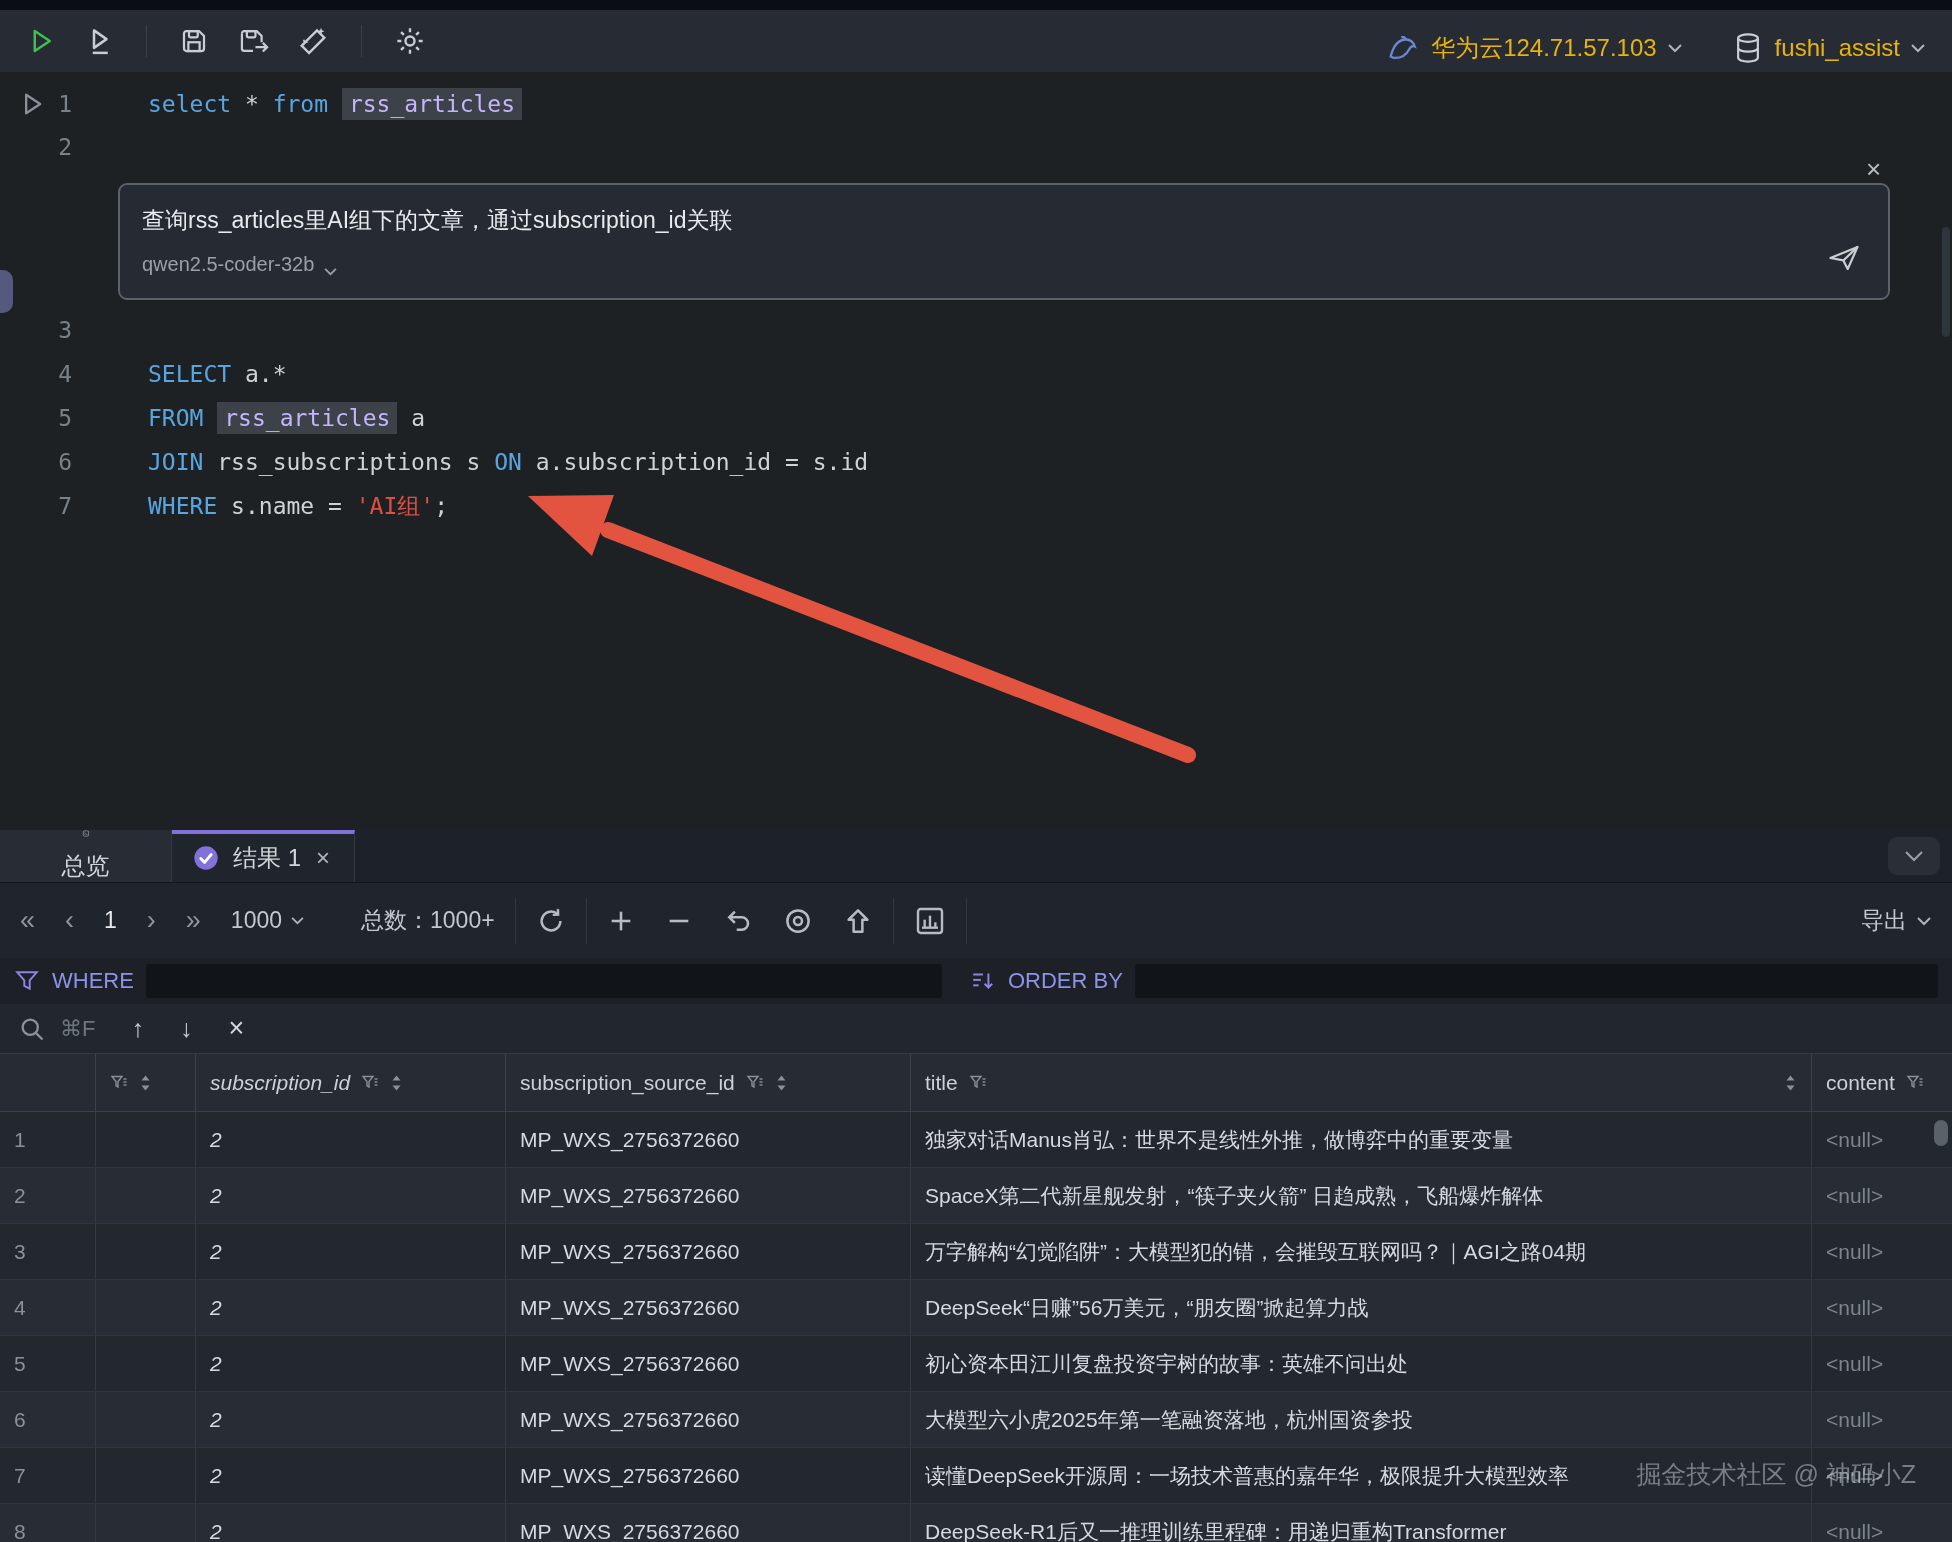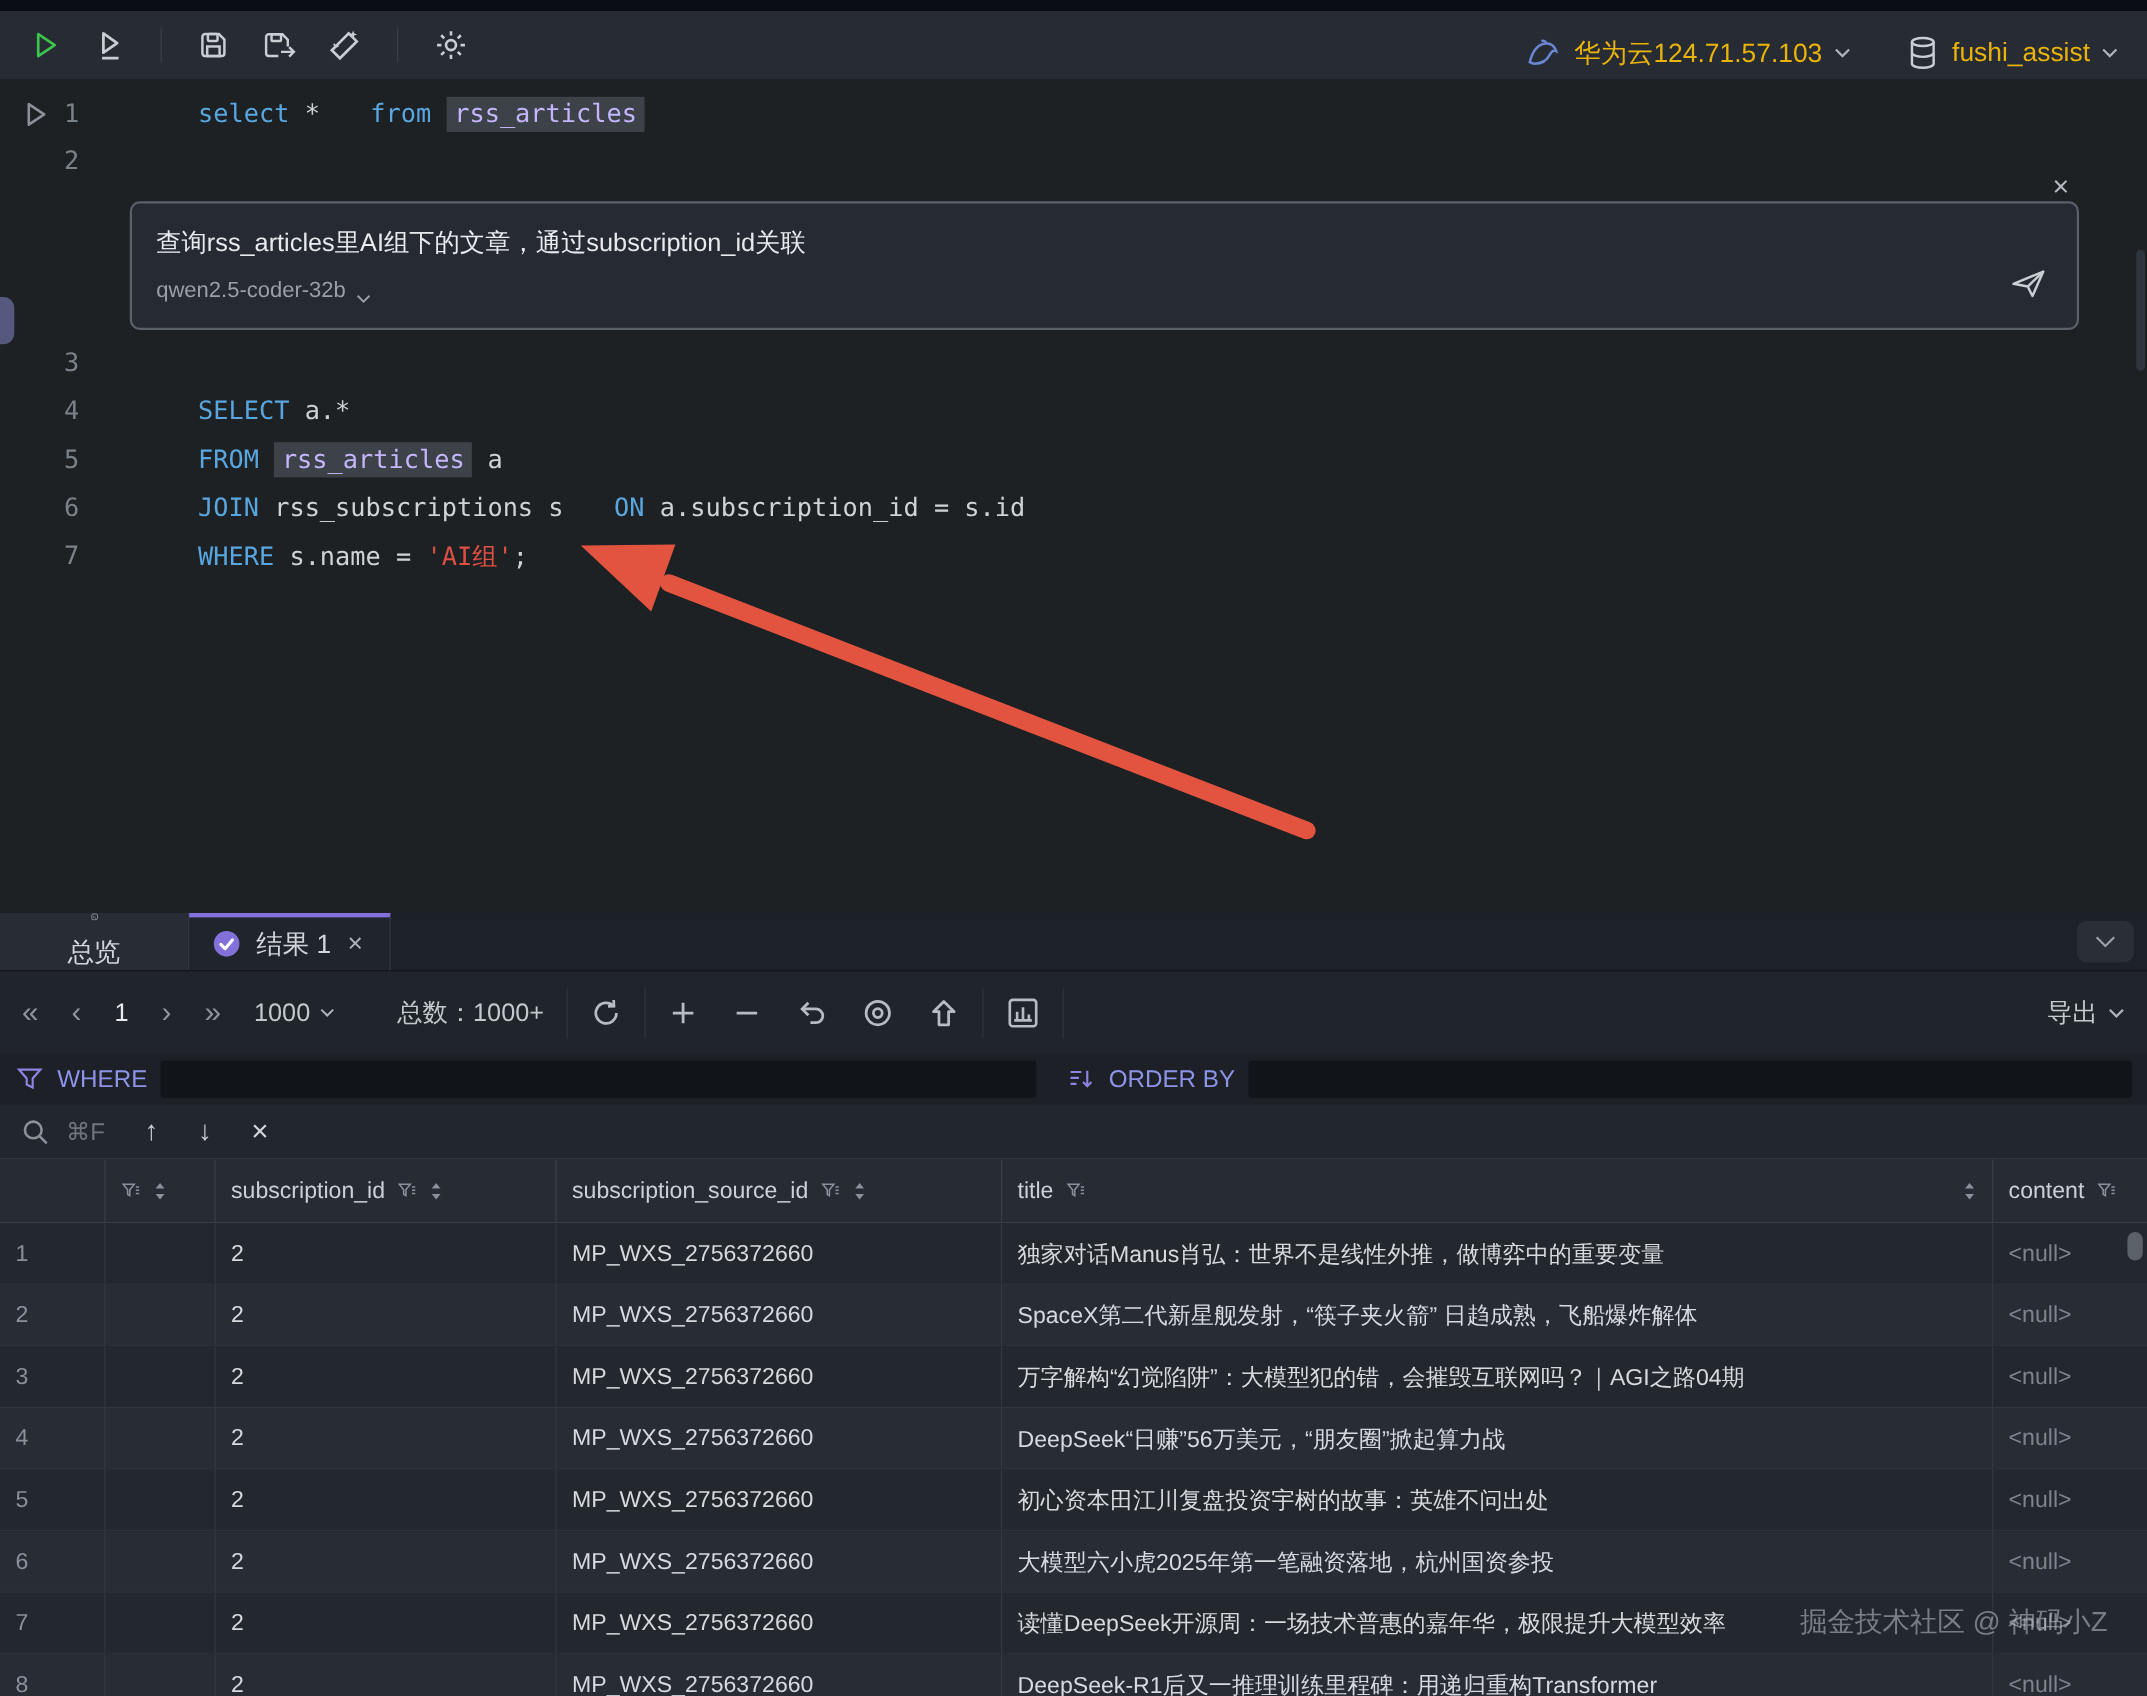--- a/index.html
+++ b/index.html
@@ -16,21 +16,21 @@
   .tb-divider{width:1px;height:32px;background:#3c424a;margin:0 4px;}
   .tb-right{margin-left:auto;display:flex;align-items:center;gap:12px;font-size:24px;color:#eab308;margin-top:14px;}
   .tb-right .gap{width:26px;}
   .icon-btn{display:flex;align-items:center;justify-content:center;cursor:pointer;}
   
   .editor{position:absolute;top:72px;left:0;right:0;height:758px;background:#1e2124;z-index:2;}
   .eline{position:absolute;left:0;right:0;height:44px;display:flex;align-items:center;
          font-family:"DejaVu Sans Mono",monospace;font-size:23px;}
   .lnum{width:72px;text-align:right;color:#7a8289;flex:none;}
   .lcode{padding-left:76px;white-space:pre;}
-  .tk-kw{color:#58a6e0;margin-left:32px;}
+  .tk-kw{color:#58a6e0;}
   .tk-pl{color:#cfd3d7;}
   .tk-hl{color:#c4b5fd;background:#3c4248;border-radius:0;padding:3px 7px;}
   .tk-str{color:#dd4f43;}
   .gutter-run{position:absolute;left:18px;top:17px;}
   .left-nub{position:absolute;left:0;top:198px;width:13px;height:43px;background:#55597e;
             border-radius:0 10px 10px 0;}
   .edit-scroll{position:absolute;right:2px;top:155px;width:8px;height:110px;background:#2f353c;border-radius:4px;}
   
   .prompt{position:absolute;left:118px;top:111px;width:1772px;height:117px;background:#262b33;
           border:2px solid #5a6169;border-radius:9px;box-sizing:border-box;padding:20px 24px 0 22px;}
@@ -76,21 +76,21 @@
   .search-right{display:flex;align-items:center;gap:36px;}
   .sc-shortcut{color:#6e757d;font-size:22px;}
   .sc-arrow{color:#c8ccd0;font-size:25px;cursor:pointer;}
   .sc-close{color:#d2d6da;font-size:27px;cursor:pointer;line-height:1;}
   
   .thead{position:absolute;top:1054px;left:0;right:0;height:58px;background:#262b34;z-index:3;
          display:flex;font-size:21px;color:#ccd1d6;border-bottom:1px solid #3a4149;box-sizing:border-box;}
   .th{display:flex;align-items:center;gap:11px;padding:0 14px;box-sizing:border-box;
       border-right:1px solid #3a4149;flex:none;overflow:hidden;white-space:nowrap;}
   .spacer{flex:1;}
-  .c0{width:96px;} .c1{width:100px;} .c2{width:310px;} .c3{width:405px;} .c4{width:901px;} .c5{width:140px;border-right:none;}
+  .c0{width:96px;} .c1{width:100px;} .c2{width:310px;font-style:italic;} .c3{width:405px;} .c4{width:901px;} .c5{width:140px;border-right:none;}
   .tbody{position:absolute;top:1112px;left:0;right:0;bottom:0;z-index:2;overflow:hidden;}
   .trow{height:56px;display:flex;font-size:21px;color:#d6dade;border-bottom:1px solid #30363e;box-sizing:border-box;}
   .trow:nth-child(odd){background:#23272e;}
   .trow:nth-child(even){background:#272c35;}
   .td{display:flex;align-items:center;padding:0 14px;box-sizing:border-box;flex:none;
       border-right:1px solid #333a42;white-space:nowrap;overflow:hidden;}
   .td.c0{color:#8a9199;}
   .td.c5{color:#7d848c;border-right:none;}
   .tbl-scroll{position:absolute;right:4px;top:1120px;width:14px;height:26px;background:#5a6169;border-radius:7px;z-index:6;}
   .watermark{position:absolute;right:36px;top:1458px;font-size:25px;color:rgba(190,196,206,0.55);z-index:8;}

